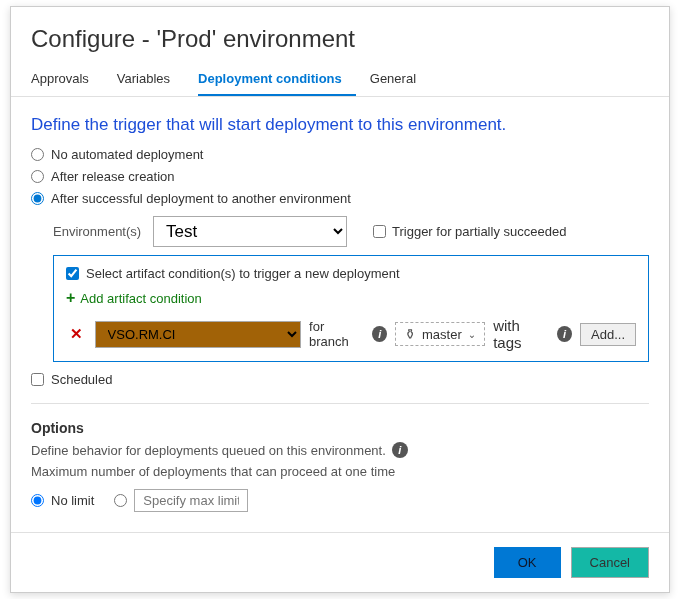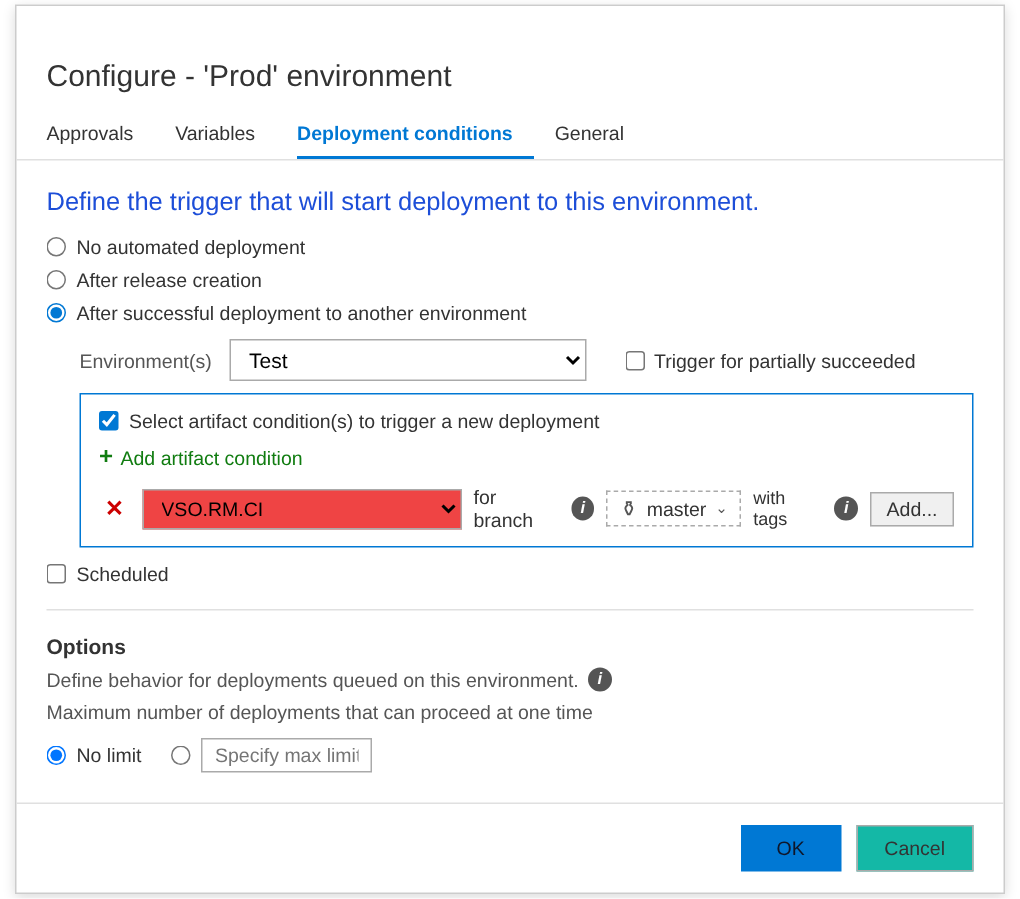--- a/index.html
+++ b/index.html
@@ -15,24 +15,24 @@
       justify-content: center;
     }
     .dialog {
       width: 660px;
       background: #fff;
       border: 1px solid #ccc;
       box-shadow: 0 2px 8px rgba(0,0,0,0.15);
       padding: 0;
     }
     .dialog-title {
-      font-size: 20px;
+      font-size: 24px;
       font-weight: 300;
       color: #333;
-      padding: 36px 20px 10px 20px;
+      padding: 18px 20px 10px 20px;
       border-bottom: none;
     }
     .tabs {
       display: flex;
       border-bottom: 1px solid #e0e0e0;
       padding: 0 20px;
     }
     .tab {
       padding: 8px 14px 8px 0;
       margin-right: 14px;
@@ -89,24 +89,24 @@
       margin-left: 22px;
       margin-top: 6px;
       margin-bottom: 6px;
     }
     .env-label {
       font-size: 13px;
       color: #555;
       min-width: 90px;
     }
     .env-select {
-      width: 238px;
+      width: 194px;
       padding: 4px 8px;
       border: 1px solid #aaa;
-      font-size: 14px;
+      font-size: 17px;
       background: #fff;
       cursor: pointer;
     }
     .trigger-partial {
       display: flex;
       align-items: center;
       gap: 6px;
       font-size: 13px;
       padding-left: 16px;
     }
@@ -152,21 +152,21 @@
       font-size: 15px;
       cursor: pointer;
       font-weight: bold;
       padding: 2px 4px;
     }
     .artifact-select {
       width: 218px;
       padding: 4px 8px;
       border: 1px solid #aaa;
       font-size: 13px;
-      background: #ef4444;
+      background: #a16207;
       cursor: pointer;
     }
     .for-branch-label {
       font-size: 13px;
       color: #333;
     }
     .info-icon {
       display: inline-block;
       width: 16px;
       height: 16px;
@@ -194,21 +194,21 @@
       font-size: 14px;
     }
     .branch-text {
       font-size: 13px;
     }
     .chevron-icon {
       font-size: 10px;
       color: #555;
     }
     .with-tags-label {
-      font-size: 12px;
+      font-size: 15px;
     }
     .add-btn {
       background: #f0f0f0;
       border: 1px solid #aaa;
       padding: 3px 10px;
       font-size: 13px;
       cursor: pointer;
       color: #333;
     }
     .scheduled-row {

